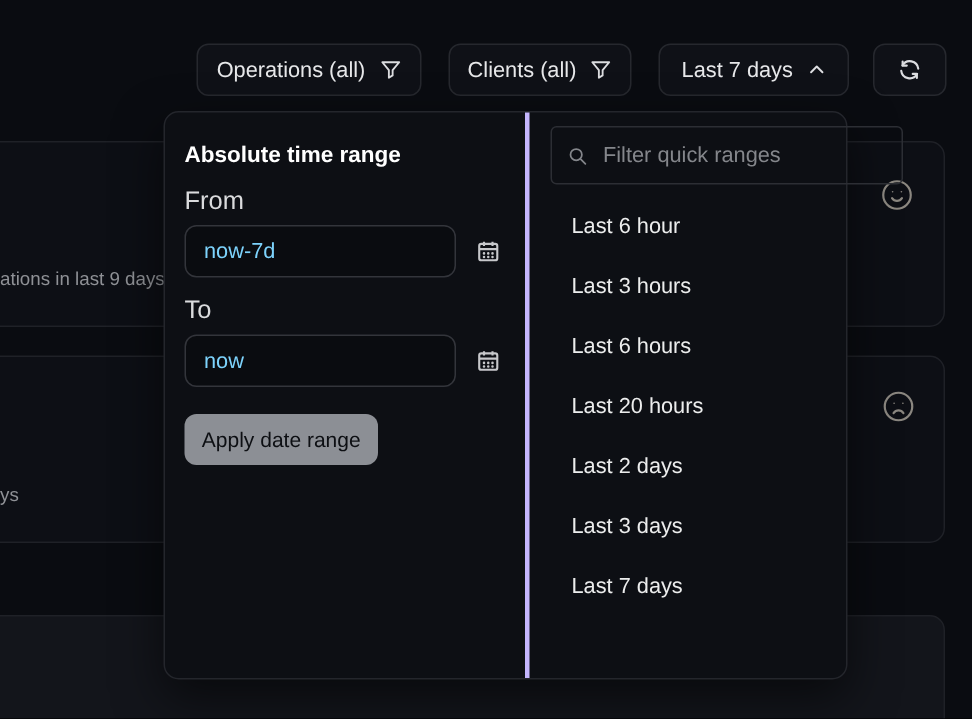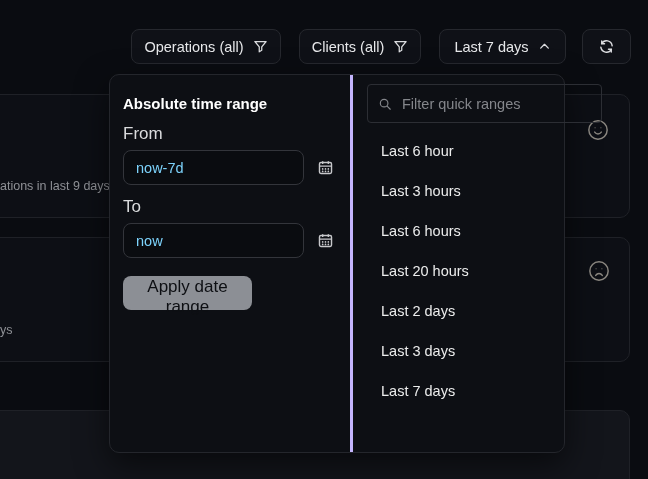--- a/index.html
+++ b/index.html
@@ -59,21 +59,21 @@
   .input-row { display:flex; align-items:center; gap:13px; margin-top:8px; }
   .date-input {
     width:181px; height:35px; box-sizing:border-box;
     background:#0a0c10; border:1px solid #33353b; border-radius:8px;
     color:#7dd3fc; font-size:14.5px; padding:0 12px; font-family:inherit; outline:none;
   }
   .cal-icon { color:#c7c8cb; line-height:0; cursor:pointer; }
   .apply-btn {
     margin-top:18px; width:129px; height:34px;
     background:#8c8f95; color:#0d0f13; border:none; border-radius:8px;
-    font-size:17px; font-family:inherit; cursor:pointer;
+    font-size:14px; font-family:inherit; cursor:pointer;
   }
 
   .quick-section { flex:1; box-sizing:border-box; padding-top:9px; }
   .search-box {
     margin:0 11px 0 14px; height:39px; box-sizing:border-box;
     border:1px solid #2c2e34; border-radius:4px;
     display:flex; align-items:center; gap:8px; padding:0 10px; color:#84868b;
   }
   .search-box input {
     flex:1; background:transparent; border:none; outline:none;

